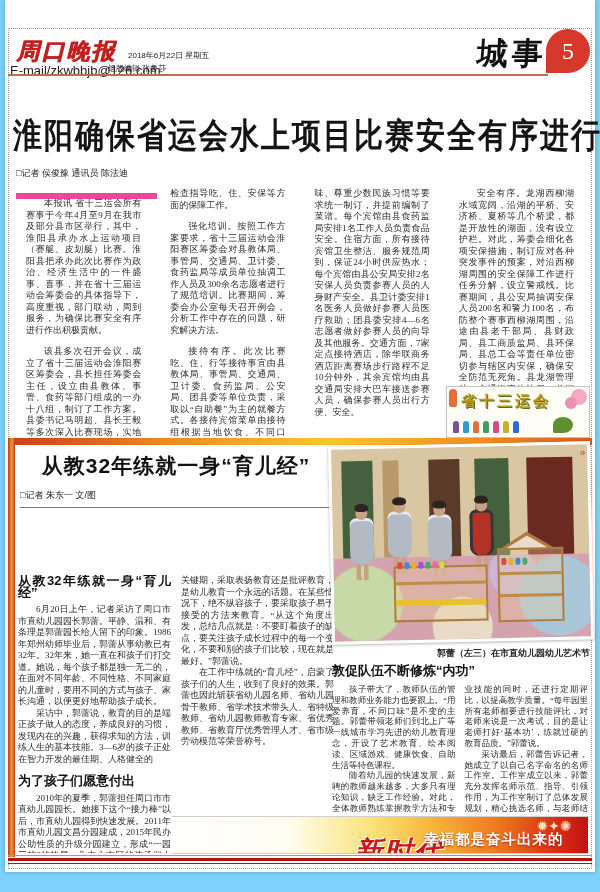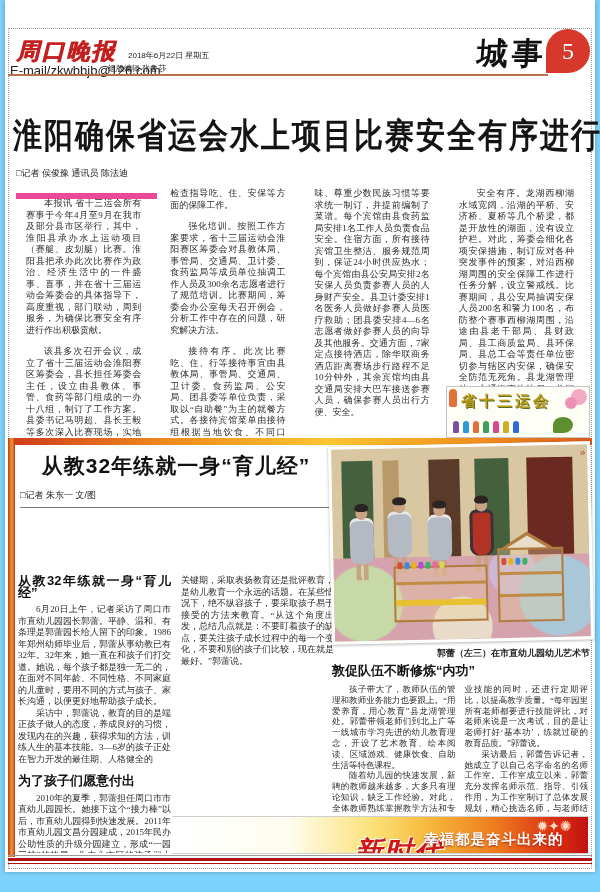--- a/index.html
+++ b/index.html
@@ -147,20 +147,21 @@
   <div class="a2-cols">
     <div class="a2-col">
       <h4>从教32年练就一身“育儿经”</h4>
       <p>6月20日上午，记者采访了周口市市直幼儿园园长郭蕾。平静、温和、有条理是郭蕾园长给人留下的印象。1986年郑州幼师毕业后，郭蕾从事幼教已有32年。32年来，她一直在和孩子们打交道。她说，每个孩子都是独一无二的，在面对不同年龄、不同性格、不同家庭的儿童时，要用不同的方式与孩子、家长沟通，以便更好地帮助孩子成长。</p>
       <p>采访中，郭蕾说，教育的目的是端正孩子做人的态度，养成良好的习惯，发现内在的兴趣，获得求知的方法，训练人生的基本技能。3—6岁的孩子正处在智力开发的最佳期、人格健全的</p>
       <h4 class="mid">为了孩子们愿意付出</h4>
       <p>2010年的夏季，郭蕾担任周口市市直幼儿园园长。她接下这个“接力棒”以后，市直幼儿园得到快速发展。2011年市直幼儿园文昌分园建成，2015年民办公助性质的升级分园建立，形成“一园三校”的格局，为中心市区的孩子们上学提供了有力保障。</p>
     </div>
     <div class="a2-col">
       <p class="cont">关键期，采取表扬教育还是批评教育，是幼儿教育一个永远的话题。在某些情况下，绝不纵容孩子，要采取孩子易于接受的方法来教育。“从这个角度出发，总结几点就是：不要盯着孩子的缺点，要关注孩子成长过程中的每一个变化，不要和别的孩子们比较，现在就是最好。”郭蕾说。</p>
+      <p>在工作中练就的“育儿经”，启蒙了孩子们的人生，收到了良好的效果。郭蕾也因此斩获省幼儿园名师、省幼儿园骨干教师、省学术技术带头人、省特级教师、省幼儿园教师教育专家、省优秀教师、省教育厅优秀管理人才、省市级劳动模范等荣誉称号。</p>
     </div>
   </div>
 
   <div class="photo-wrap">
     <div class="photo">
       <div class="ph-wall"></div>
       <div class="ph-board" style="left:4%;width:12%;background:#44603c;"></div>
       <div class="ph-board" style="left:20%;width:6%;background:#b89a6a;"></div>
       <div class="ph-board" style="left:38%;width:12%;background:#5a3a28;"></div>
       <div class="ph-board" style="left:56%;width:13%;background:#44603c;"></div>
@@ -210,21 +211,21 @@
         <div class="plank" style="top:22px;"></div>
         <div class="plank" style="top:44px;"></div>
       </div>
       <div class="ph-marker">»</div>
     </div>
     <div class="caption">郭蕾（左三）在市直幼儿园幼儿艺术节</div>
   </div>
 
   <div class="a2-subhead-r">敦促队伍不断修炼“内功”</div>
   <div class="a2-right">
-    <p>孩子带大了，教师队伍的管理和教师业务能力也要跟上。“用爱养育，用心教育”县龙湖管理处。郭蕾带领老师们到北上广等一线城市学习先进的幼儿教育理念，开设了艺术教育、绘本阅读、区域游戏、健康饮食、自助生活等特色课程。</p>
+    <p>孩子带大了，教师队伍的管理和教师业务能力也要跟上。“用爱养育，不同口味”是不变的主题。郭蕾带领老师们到北上广等一线城市学习先进的幼儿教育理念，开设了艺术教育、绘本阅读、区域游戏、健康饮食、自助生活等特色课程。</p>
     <p>随着幼儿园的快速发展，新聘的教师越来越多，大多只有理论知识，缺乏工作经验。对此，全体教师熟练掌握教学方法和专业技能的同时，还进行定期评比，以提高教学质量。“每年园里所有老师都要进行技能评比，对老师来说是一次考试，目的是让老师打好‘基本功’，练就过硬的教育品质。”郭蕾说。</p>
     <p>采访最后，郭蕾告诉记者，她成立了以自己名字命名的名师工作室。工作室成立以来，郭蕾充分发挥名师示范、指导、引领作用，为工作室制订了总体发展规划，精心挑选名师，与老师结成“对子”，手牵手“传帮带”，为培育新一代周口市幼教领军人才倾尽心力。</p>
   </div>
 
   <div class="banner">
     <span class="s1">新时代</span>
     <span class="s2">幸福都是奋斗出来的</span>
     <span class="fireworks">✹✦✺</span>
   </div>
 

